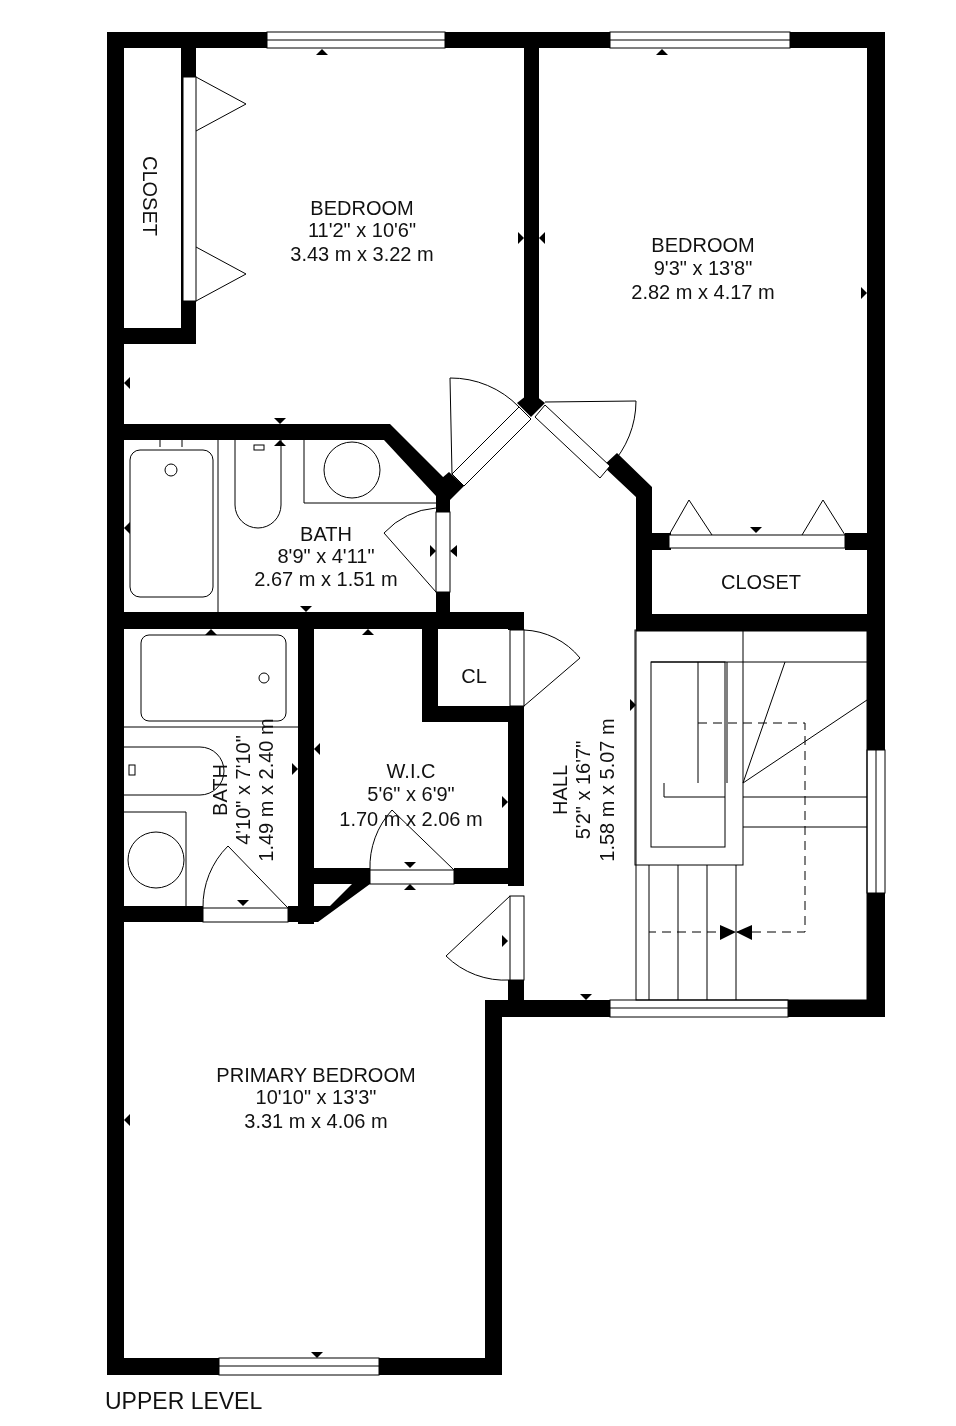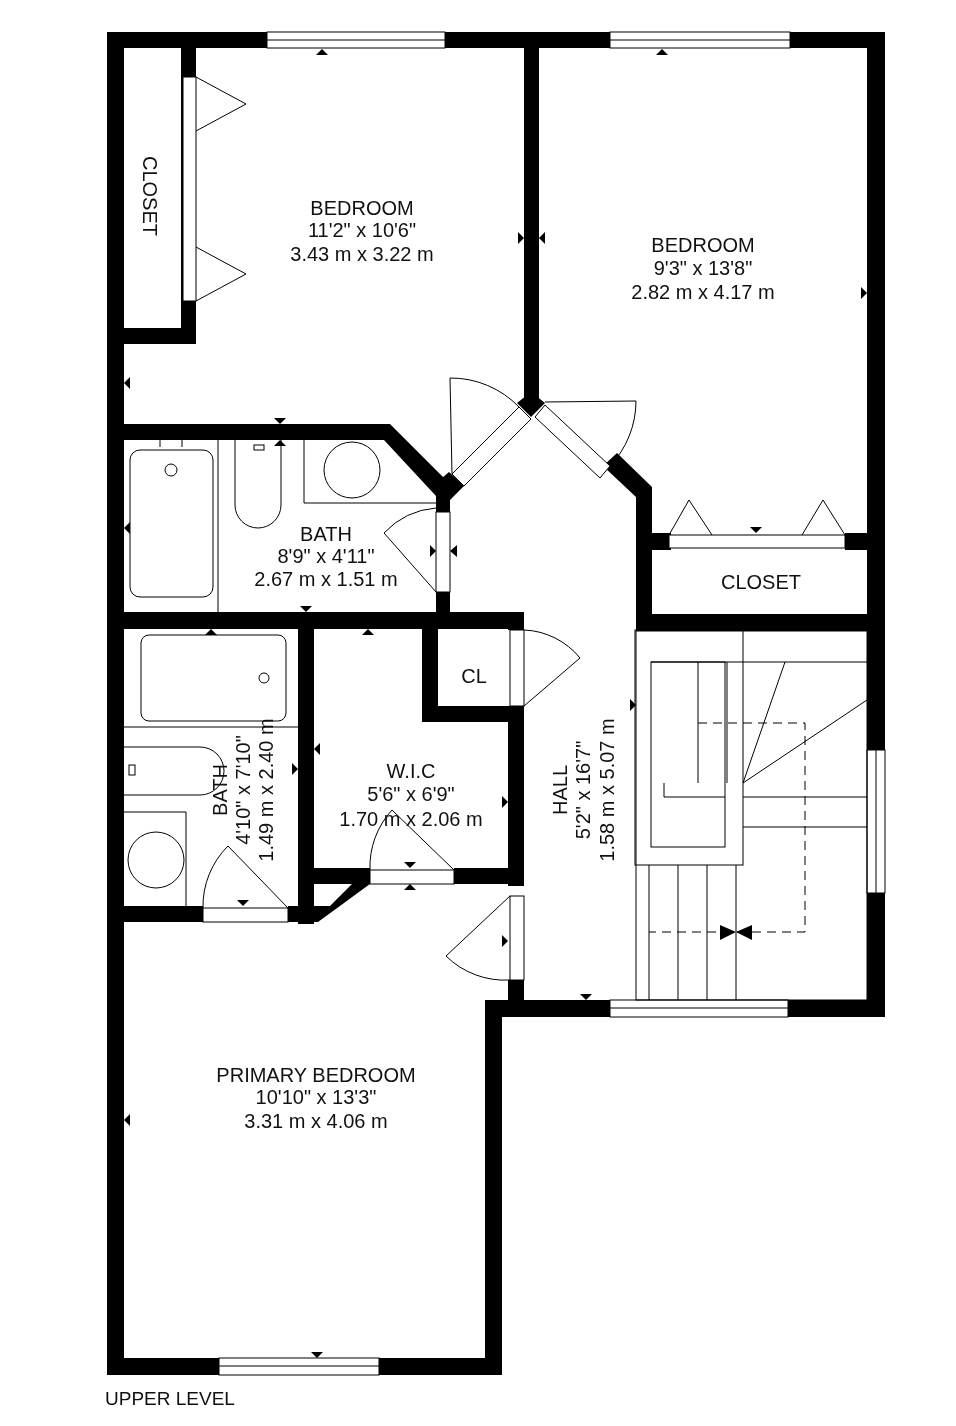--- a/index.html
+++ b/index.html
@@ -3,21 +3,21 @@
 <meta charset="utf-8">
 <style>
   html,body{margin:0;padding:0;background:#fff;}
   body{width:956px;height:1426px;position:relative;overflow:hidden;font-family:"Liberation Sans",sans-serif;}
   svg{position:absolute;left:0;top:0;}
   .lbl{font-family:"Liberation Sans",sans-serif;fill:#111;font-size:20px;}
   .w{fill:#000;}
   .ln{fill:none;stroke:#000;stroke-width:1;}
   .win{fill:#fff;stroke:#000;stroke-width:1;}
   .dash{fill:none;stroke:#000;stroke-width:1;stroke-dasharray:9 6;}
-  .level{position:absolute;left:105px;top:1388px;font-size:19px;color:#111;}
+  .level{position:absolute;left:105px;top:1388px;font-size:23px;color:#111;}
 </style>
 </head>
 <body>
 
 <svg width="956" height="1426" viewBox="0 0 956 1426">
 
   <g>
 
     <rect class="w" x="107" y="32" width="778" height="16"></rect>
 

